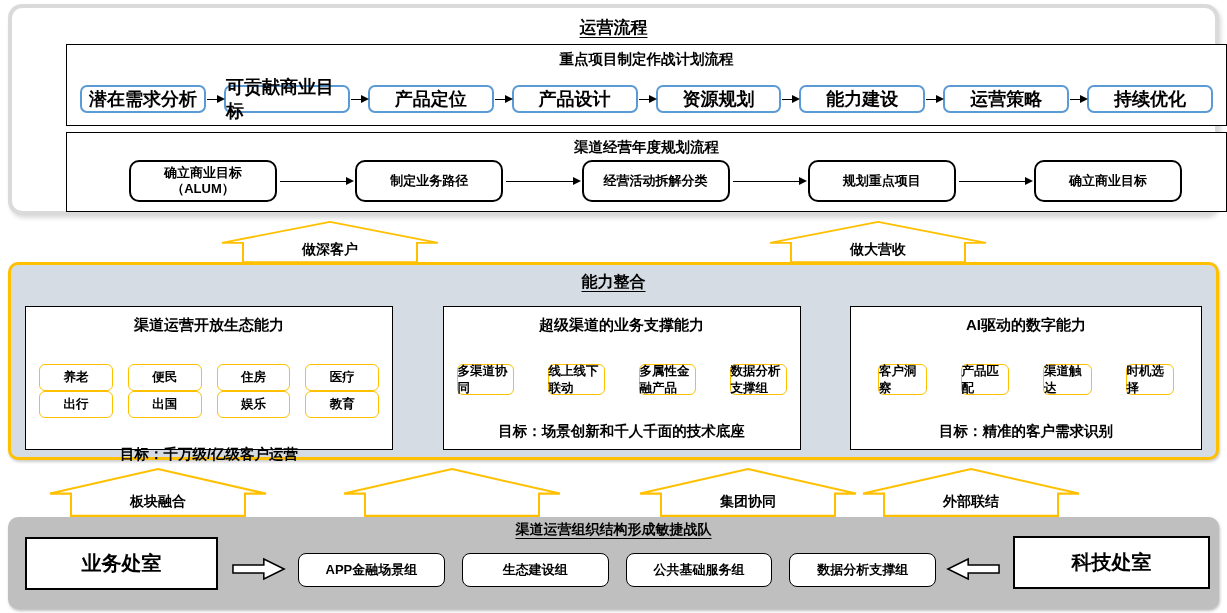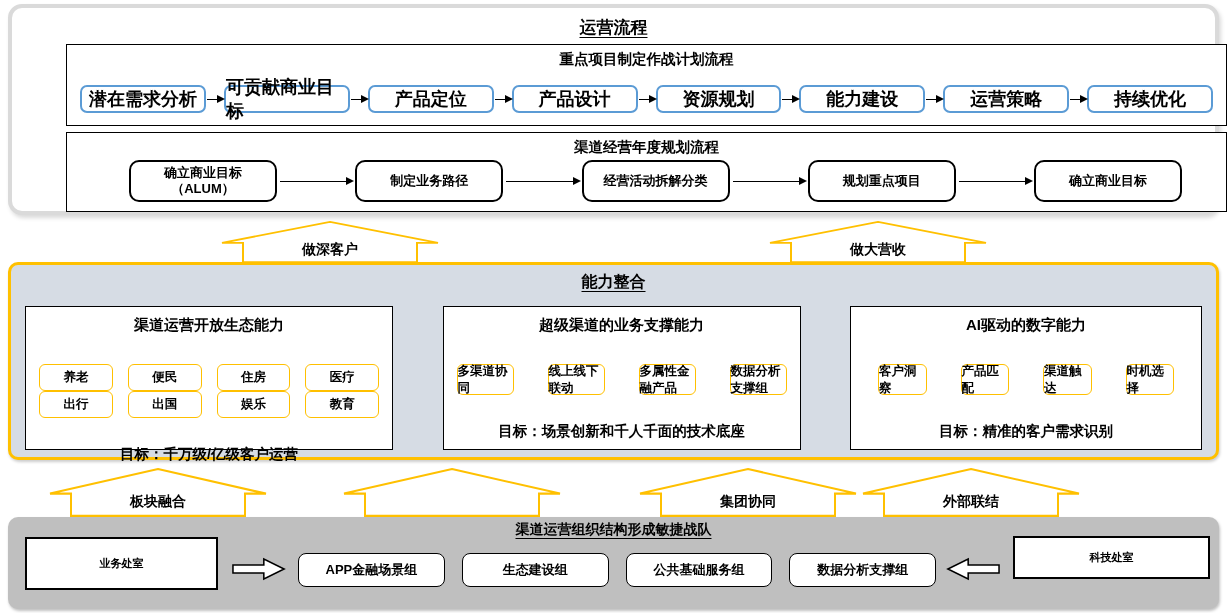--- a/index.html
+++ b/index.html
@@ -67,23 +67,23 @@
   .cols-4 .chip{height:27px;}
   .cols-2 .chip{height:31px;}
   .goal{text-align:center;font-weight:bold;font-size:14.5px;margin-top:27px;}
 
   
   .sec-bottom{position:absolute;left:8px;top:517px;width:1211px;height:92px;
     background:var(--bottom-bg);border-radius:10px;box-shadow:1px 2px 3px rgba(0,0,0,.25);}
   .bot-title{text-align:center;font-size:14px;font-weight:bold;
     text-decoration:underline;text-underline-offset:4px;margin-top:4px;}
   .dept-box{position:absolute;background:#fff;border:2px solid #000;
-    display:flex;align-items:center;justify-content:center;font-weight:bold;font-size:11px;}
+    display:flex;align-items:center;justify-content:center;font-weight:bold;font-size:20px;}
   .dept-left{left:17px;top:20px;width:193px;height:53px;}
-  .dept-right{left:1005px;top:19px;width:197px;height:43px;}
+  .dept-right{left:1005px;top:19px;width:197px;height:53px;}
   .teams{position:absolute;left:290px;top:36px;width:638px;height:34px;display:flex;gap:17px;}
   .team{flex:1 1 0;background:#fff;border:1.5px solid #000;border-radius:8px;
     display:flex;align-items:center;justify-content:center;font-weight:bold;font-size:13px;}
   .blockarrow{position:absolute;width:54px;height:24px;}
   .blockarrow svg{width:100%;height:100%;display:block;}
   .ba-right{left:224px;top:40px;}
   .ba-left{left:938px;top:40px;}
 </style>
 </head>
 <body>

